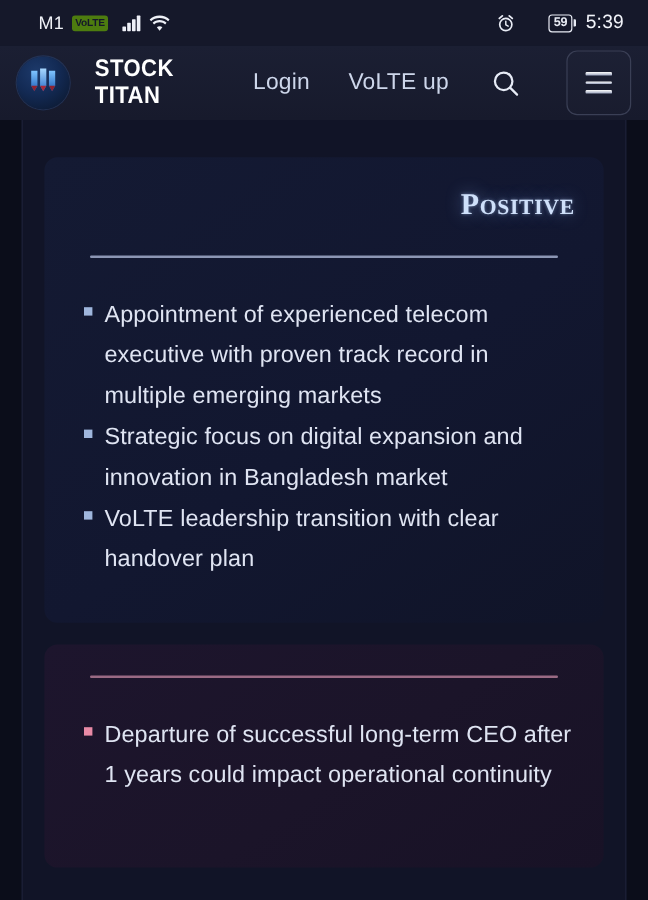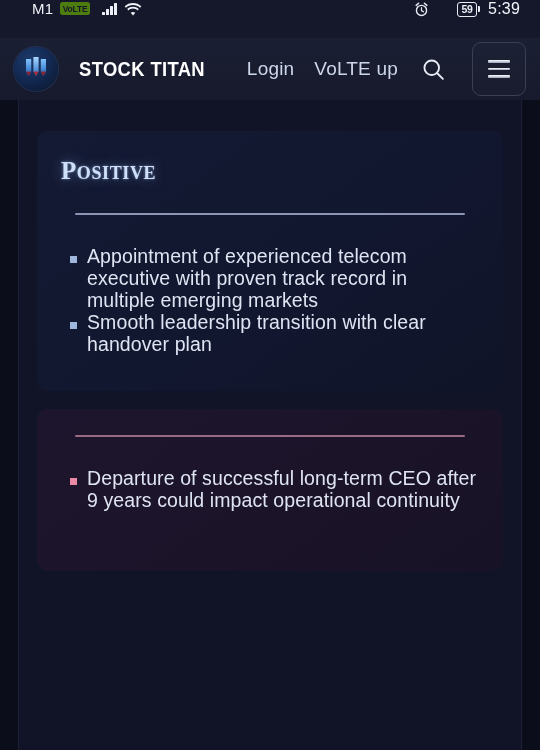--- a/index.html
+++ b/index.html
@@ -8,21 +8,21 @@
     background:#0c0e1d;
     font-family:"Liberation Sans", sans-serif;
     -webkit-font-smoothing:antialiased;
   }
 
   
   .statusbar {
     height:38px;
     background:#15182a;
     display:flex;
-    align-items:flex-start;
+    align-items:center;
     padding:0 16px;
     color:#e9ecf5;
     font-size:15px;
     position:relative;
   }
   .sb-left { display:flex; align-items:center; gap:7px; padding-left:16px; }
   .sb-right { display:flex; align-items:center; gap:8px; margin-left:auto; padding-right:4px; }
   .carrier { font-size:15px; letter-spacing:.2px; color:#f0f2f8; }
   .volte {
     background:#4d7c0f; color:#15182a;
@@ -66,21 +66,21 @@
     box-shadow:0 0 0 1px rgba(60,110,190,.25);
     flex:0 0 auto;
   }
   .brand-name {
     color:#ffffff; font-size:20px; font-weight:bold;
     letter-spacing:.4px;
     transform:scaleX(.92);
     transform-origin:left center;
     font-family:"Liberation Sans Narrow","Liberation Sans", sans-serif;
   }
-  .nav { display:flex; align-items:center; gap:20px; margin-left:auto; }
+  .nav { display:flex; align-items:center; gap:32px; margin-left:auto; }
   .nav-link {
     color:#cdd6ea; font-size:19px; letter-spacing:.2px;
     text-decoration:none; white-space:nowrap;
   }
   .search-btn { display:flex; align-items:center; justify-content:center; width:30px; height:30px; }
   .menu-btn {
     width:54px; height:54px;
     border:1px solid #3a3f55; border-radius:9px;
     display:flex; flex-direction:column; align-items:center; justify-content:center;
     gap:5px;
@@ -117,21 +117,21 @@
   .card-positive {
     background:linear-gradient(145deg,#141a33 0%,#121730 55%,#101428 100%);
     margin-bottom:18px;
     padding-bottom:36px;
   }
   .card-negative {
     background:linear-gradient(145deg,#1d152d 0%,#1b1429 55%,#181226 100%);
     padding-bottom:60px;
   }
   .card-title {
-    text-align:left;
+    text-align:right;
     font-size:25px;
     font-weight:bold;
     font-variant:small-caps;
     letter-spacing:.6px;
     font-family:"Liberation Serif", serif;
     margin-bottom:28px;
   }
   .title-positive {
     color:#cfe0fa;
     text-shadow:0 0 14px rgba(140,180,250,.45), 0 0 3px rgba(190,215,255,.5);
@@ -142,21 +142,21 @@
   }
   .divider { height:2px; border-radius:2px; margin:0 14px 30px; }
   .divider-positive { background:#8c96b4; }
   .divider-negative { background:#9a6a84; }
 
   .bullets { list-style:none; padding-left:26px; }
   .bullets li {
     position:relative;
     color:#dfe4f2;
     font-size:19.5px;
-    line-height:22px;
+    line-height:34px;
     letter-spacing:.1px;
     margin-bottom:0;
   }
   .bullets li::before {
     content:"";
     position:absolute;
     left:-17px; top:11px;
     width:7px; height:7px;
   }
   .bullets-positive li::before { background:#9fb6dd; }
@@ -241,25 +241,26 @@
 </div>
 
 <div class="page">
   <div class="content-shell">
 
     <div class="card card-positive">
       <div class="card-title title-positive">Positive</div>
       <div class="divider divider-positive"></div>
       <ul class="bullets bullets-positive">
         <li>Appointment of experienced telecom executive with proven track record in multiple emerging markets</li>
-        <li>Smooth leadership transition with clear handover plan</li>
+        <li>Strategic focus on digital expansion and innovation in Bangladesh market</li>
+        <li>VoLTE leadership transition with clear handover plan</li>
       </ul>
     </div>
 
     <div class="card card-negative">
       <div class="divider divider-negative"></div>
       <ul class="bullets bullets-negative">
-        <li>Departure of successful long-term CEO after 9 years could impact operational continuity</li>
+        <li>Departure of successful long-term CEO after 1 years could impact operational continuity</li>
       </ul>
     </div>
 
   </div>
 </div>
 
 </body></html>

